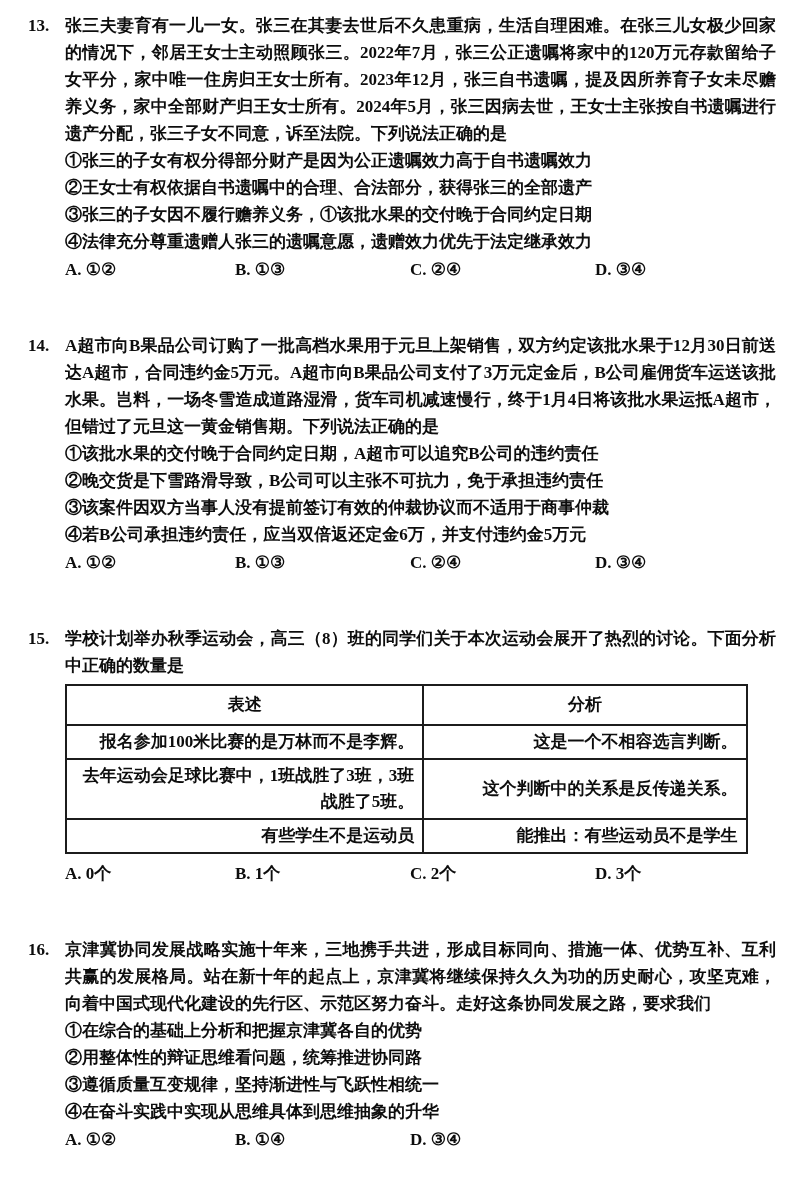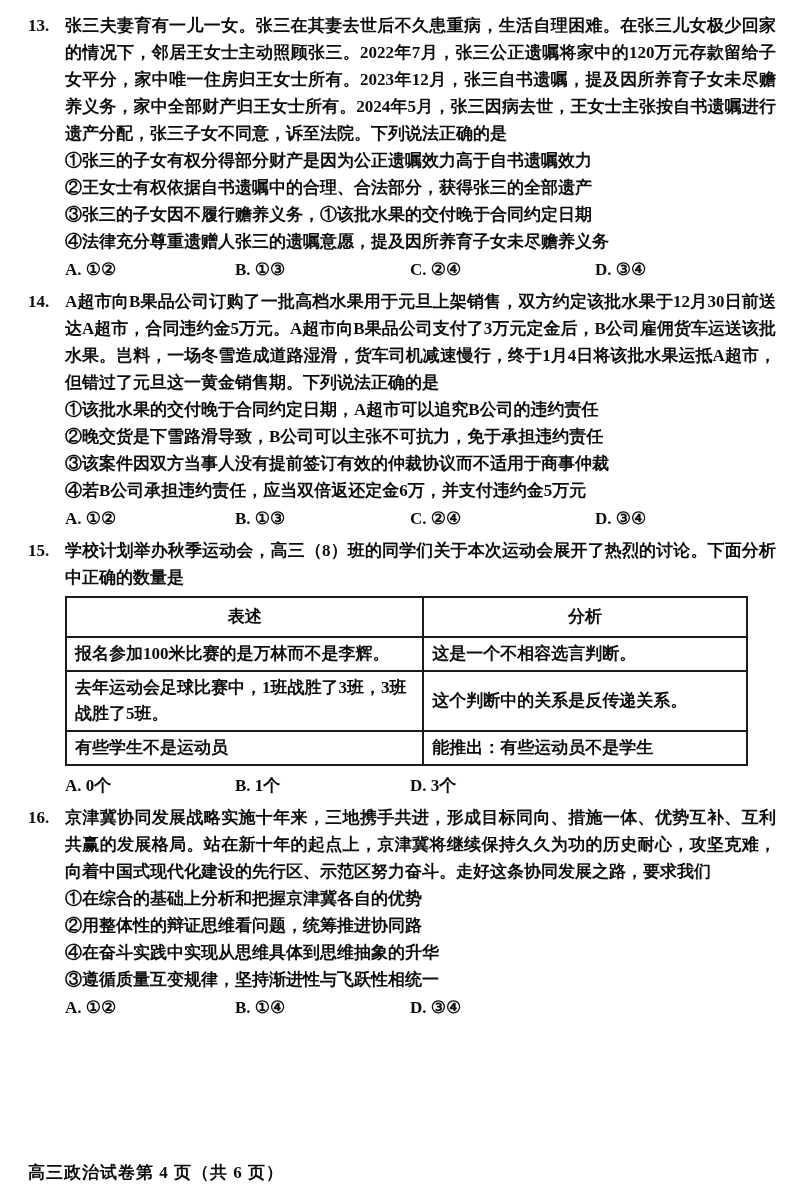--- a/index.html
+++ b/index.html
@@ -14,20 +14,21 @@
     line-height: 27px;
     overflow: hidden;
   }
   .page {
     box-sizing: border-box;
     width: 800px;
     height: 1204px;
     padding: 12px 24px 0 28px;
     display: flex;
     flex-direction: column;
+    gap: 44px;
   }
   .question { display: flex; margin: 0 0 3px 0; }
   .qnum {
     flex: 0 0 37px;
     white-space: nowrap;
   }
   .qbody { flex: 1; min-width: 0; }
   .stem {
     margin: 0;
     text-align: justify;
@@ -45,21 +46,21 @@
     width: 96%;
     margin: 5px 0 6px 0;
     table-layout: fixed;
   }
   table.analysis th, table.analysis td {
     border: 2px solid #1c1c1c;
     padding: 3px 8px;
     line-height: 26px;
     font-weight: 600;
     vertical-align: middle;
-    text-align: left;
+    text-align: right;
   }
   table.analysis th { text-align: center; height: 32px; }
   table.analysis col.c1 { width: 52.5%; }
   table.analysis col.c2 { width: 47.5%; }
   .footer {
     margin-top: auto;
     padding-bottom: 18px;
     letter-spacing: 1px;
   }
 </style>
@@ -68,21 +69,21 @@
 
 <div class="page">
 
   <section class="question">
     <div class="qnum">13.</div>
     <div class="qbody">
       <p class="stem">张三夫妻育有一儿一女。张三在其妻去世后不久患重病，生活自理困难。在张三儿女极少回家的情况下，邻居王女士主动照顾张三。2022年7月，张三公正遗嘱将家中的120万元存款留给子女平分，家中唯一住房归王女士所有。2023年12月，张三自书遗嘱，提及因所养育子女未尽赡养义务，家中全部财产归王女士所有。2024年5月，张三因病去世，王女士主张按自书遗嘱进行遗产分配，张三子女不同意，诉至法院。下列说法正确的是</p>
       <p class="statement">①张三的子女有权分得部分财产是因为公正遗嘱效力高于自书遗嘱效力</p>
       <p class="statement">②王女士有权依据自书遗嘱中的合理、合法部分，获得张三的全部遗产</p>
       <p class="statement">③张三的子女因不履行赡养义务，①该批水果的交付晚于合同约定日期</p>
-      <p class="statement">④法律充分尊重遗赠人张三的遗嘱意愿，提及因所养育子女未尽赡养义务</p>
+      <p class="statement">④法律充分尊重遗赠人张三的遗嘱意愿，遗赠效力优先于法定继承效力</p>
       <div class="options">
         <span>A. ①②</span>
         <span>B. ①③</span>
         <span>C. ②④</span>
         <span>D. ③④</span>
       </div>
     </div>
   </section>
 
   <section class="question">
@@ -128,33 +129,34 @@
           </tr>
           <tr>
             <td>有些学生不是运动员</td>
             <td>能推出：有些运动员不是学生</td>
           </tr>
         </tbody>
       </table>
       <div class="options">
         <span>A. 0个</span>
         <span>B. 1个</span>
+        <span>C. 2个</span>
         <span>D. 3个</span>
       </div>
     </div>
   </section>
 
   <section class="question">
     <div class="qnum">16.</div>
     <div class="qbody">
       <p class="stem">京津冀协同发展战略实施十年来，三地携手共进，形成目标同向、措施一体、优势互补、互利共赢的发展格局。站在新十年的起点上，京津冀将继续保持久久为功的历史耐心，攻坚克难，向着中国式现代化建设的先行区、示范区努力奋斗。走好这条协同发展之路，要求我们</p>
       <p class="statement">①在综合的基础上分析和把握京津冀各自的优势</p>
       <p class="statement">②用整体性的辩证思维看问题，统筹推进协同路</p>
+      <p class="statement">③遵循质量互变规律，坚持渐进性与飞跃性相统一</p>
       <p class="statement">④在奋斗实践中实现从思维具体到思维抽象的升华</p>
-      <p class="statement">③遵循质量互变规律，坚持渐进性与飞跃性相统一</p>
       <div class="options">
         <span>A. ①②</span>
         <span>B. ①④</span>
         <span>D. ③④</span>
       </div>
     </div>
   </section>
 
   <div class="footer">高三政治试卷第 4 页（共 6 页）</div>
 

